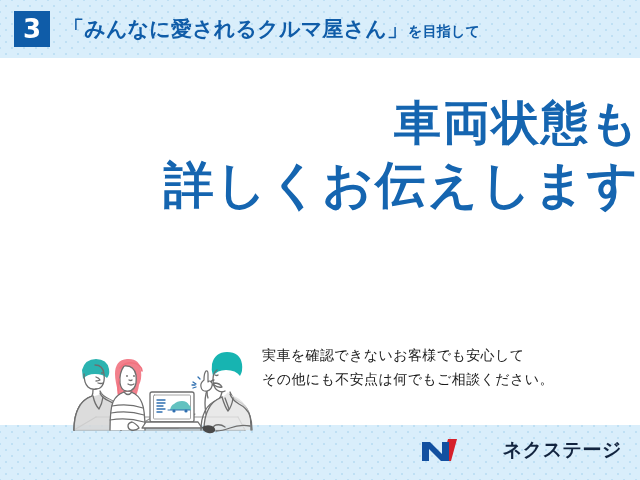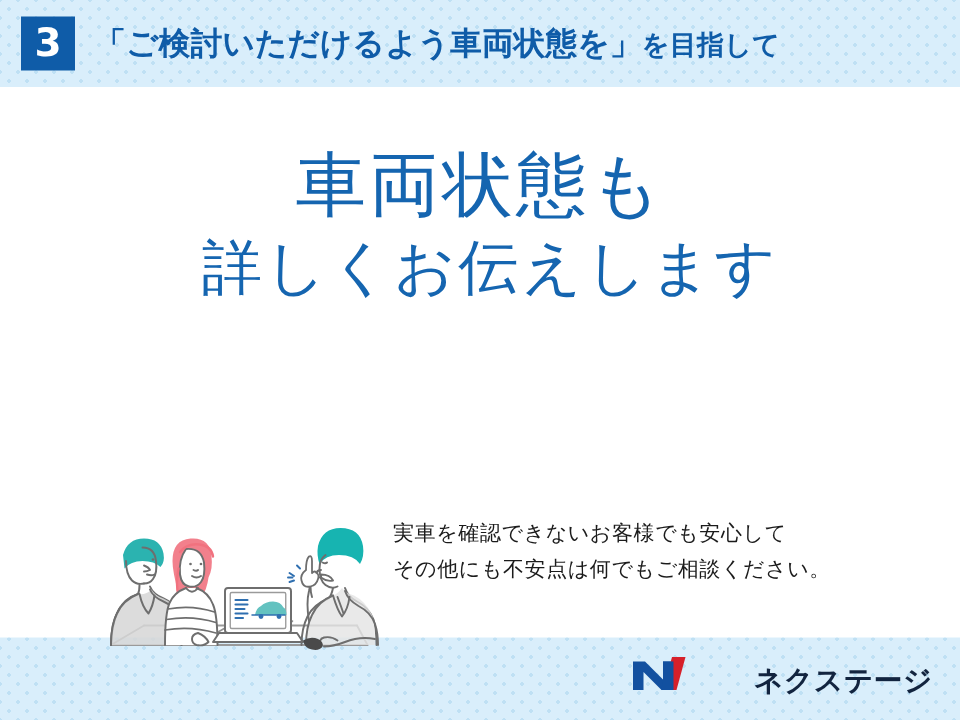--- a/index.html
+++ b/index.html
@@ -48,51 +48,51 @@
     flex: none;
   }
   #header-title {
     margin-left: 13px;
     color: #0f5ca8;
     font-weight: bold;
     white-space: nowrap;
     letter-spacing: 0.2px;
   }
   #header-title .q { font-size: 21px; }
-  #header-title .tail { font-size: 18px; }
+  #header-title .tail { font-size: 14px; }
 
   
   #card {
     position: absolute;
     left: 0;
     top: 58px;
     width: 640px;
     height: 367px;
     background: #ffffff;
   }
 
   
   #headline {
     position: absolute;
     left: 0;
     top: 36px;
     width: 640px;
-    text-align: center;
+    text-align: right;
     color: #1565b0;
-    font-weight: normal;
+    font-weight: bold;
     line-height: 1.22;
     letter-spacing: 2px;
   }
   #headline .l1 {
     display: block;
     font-size: 47px;
   }
   #headline .l2 {
     display: block;
-    font-size: 40px;
+    font-size: 50px;
     margin-top: 4px;
     padding-left: 14px;
   }
 
   
   #copy {
     position: absolute;
     left: 262px;
     top: 285px;
     color: #1b1b1b;
@@ -118,42 +118,42 @@
     left: 0;
     top: 425px;
     width: 640px;
     height: 55px;
   }
   #logo {
     position: absolute;
     right: 18px;
     top: 12px;
     display: flex;
-    align-items: flex-end;
+    align-items: flex-start;
     height: 30px;
     gap: 36px;
   }
   #logo-mark { flex: none; margin-right: 7px; }
   #logo-text {
     color: #12243f;
     font-size: 19px;
     font-weight: bold;
     letter-spacing: 0.5px;
     white-space: nowrap;
   }
 </style>
 </head>
 <body>
 
 <div id="page">
 
   <div id="header">
     <div id="badge">3</div>
     <div id="header-title">
-      <span class="q">「ご検討いただけるよう車両状態を」</span><span class="tail">を目指して</span>
+      <span class="q">「みんなに愛されるクルマ屋さん」</span><span class="tail">を目指して</span>
     </div>
   </div>
 
   <div id="card">
 
     <div id="headline">
       <span class="l1">車両状態も</span>
       <span class="l2">詳しくお伝えします</span>
     </div>
 

